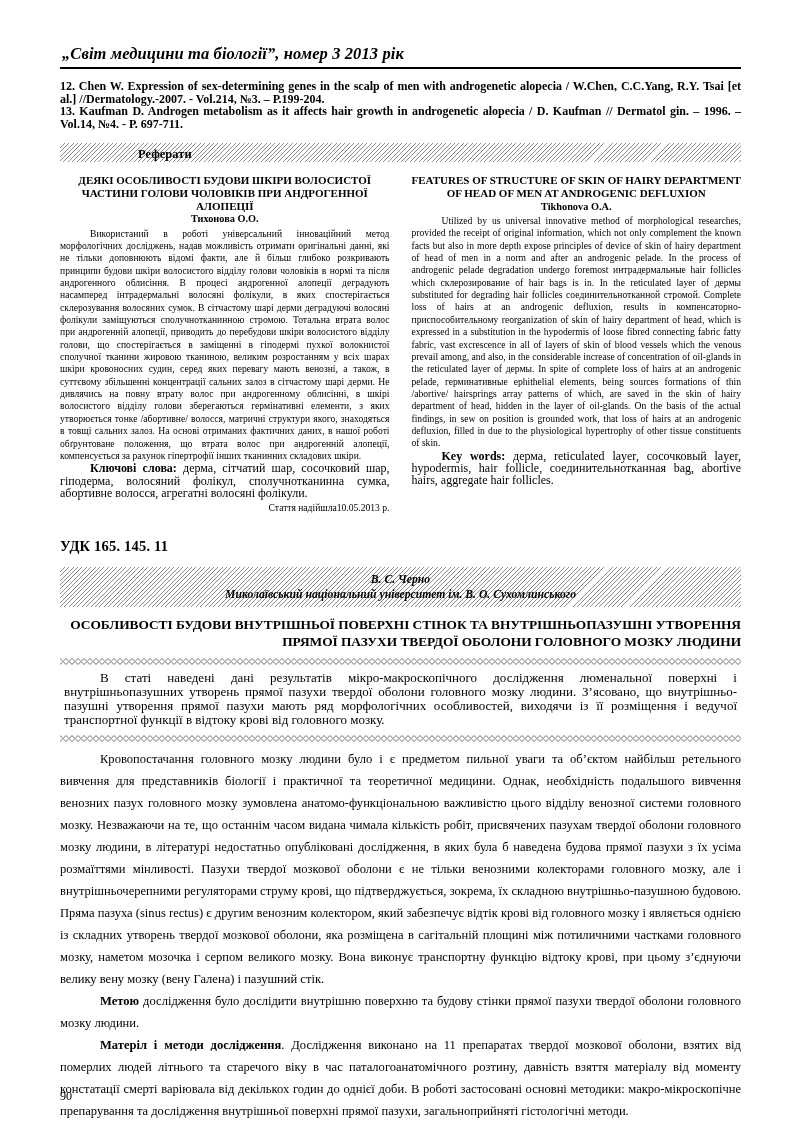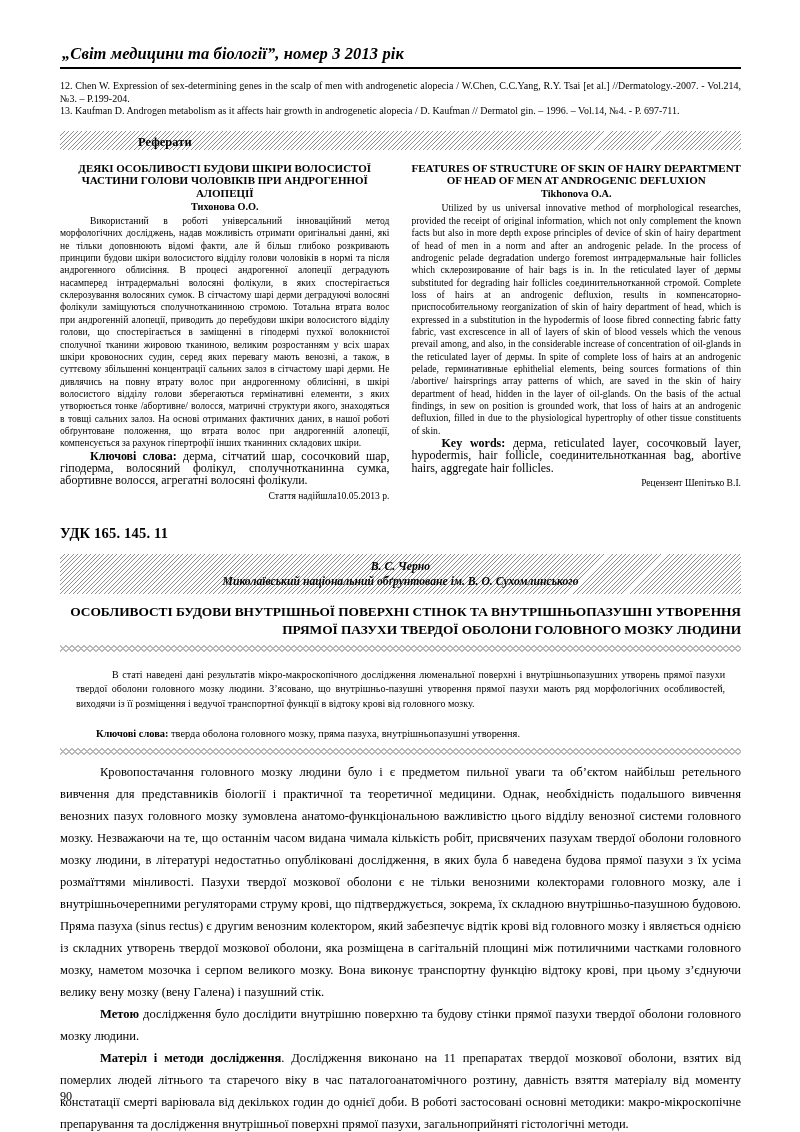--- a/index.html
+++ b/index.html
@@ -34,24 +34,25 @@
     margin-bottom: 3px;
   }
   .runhead-rule {
     border-bottom: 2px solid #000;
     margin: 0 0 11px 0;
     height: 0;
   }
 
   
   .reflist {
-    font-size: 10px;
+    font-size: 12px;
     line-height: 12.6px;
     text-align: justify;
     margin-bottom: 13px;
+    font-weight: bold;
   }
   .reflist p { margin: 0; }
 
   
   .banner {
     background-color: #ffffff;
     background-image: repeating-linear-gradient(
         135deg,
         #8e8e8e 0px, #8e8e8e 0.7px,
         #ffffff 0.7px, #ffffff 3.1px);
@@ -151,25 +152,25 @@
     margin: 7px 0 6px 0;
     background-repeat: repeat-x;
     background-size: 6px 7px;
     background-image:
       linear-gradient(45deg,  transparent 45%, #b9b9b9 45%, #b9b9b9 55%, transparent 55%),
       linear-gradient(-45deg, transparent 45%, #b9b9b9 45%, #b9b9b9 55%, transparent 55%);
   }
 
   
   .art-abs {
-    font-size: 10px;
+    font-size: 13px;
     line-height: 14.2px;
     text-align: justify;
     text-indent: 36px;
-    margin: 16px;
+    margin: 4px;
   }
   .art-keys {
     font-size: 10.4px;
     line-height: 14.2px;
     text-align: justify;
     text-indent: 36px;
     margin: 0;
   }
 
   
@@ -216,38 +217,36 @@
       <p class="abs-body">Використаний в роботі універсальний інноваційний метод морфологічних досліджень, надав можливість отримати оригінальні данні, які не тільки доповнюють відомі факти, але й більш глибоко розкривають принципи будови шкіри волосистого відділу голови чоловіків в нормі та після андрогенного облисіння. В процесі андрогенної алопеції деградують насамперед інтрадермальні волосяні фолікули, в яких спостерігається склерозування волосяних сумок. В сітчастому шарі дерми деградуючі волосяні фолікули заміщуються сполучнотканинною стромою. Тотальна втрата волос при андрогенній алопеції, приводить до перебудови шкіри волосистого відділу голови, що спостерігається в заміщенні в гіподермі пухкої волокнистої сполучної тканини жировою тканиною, великим розростанням у всіх шарах шкіри кровоносних судин, серед яких перевагу мають венозні, а також, в суттєвому збільшенні концентрації сальних залоз в сітчастому шарі дерми. Не дивлячись на повну втрату волос при андрогенному облисінні, в шкірі волосистого відділу голови зберегаються гермінативні елементи, з яких утворюється тонке /абортивне/ волосся, матричні структури якого, знаходяться в товщі сальних залоз. На основі отриманих фактичних даних, в нашої роботі обґрунтоване положення, що втрата волос при андрогенній алопеції, компенсується за рахунок гіпертрофії інших тканинних складових шкіри.</p>
       <p class="abs-keys"><b>Ключові слова:</b> <span>дерма, сітчатий шар, сосочковий шар, гіподерма, волосяний фолікул, сполучнотканинна сумка, абортивне волосся, агрегатні волосяні фолікули.</span></p>
       <div class="abs-foot">Стаття надійшла10.05.2013 р.</div>
     </div>
 
     <div class="abs-col">
       <div class="abs-title">FEATURES OF STRUCTURE OF SKIN OF HAIRY DEPARTMENT OF HEAD OF MEN AT ANDROGENIC DEFLUXION</div>
       <div class="abs-author">Tikhonova O.A.</div>
       <p class="abs-body">Utilized by us universal innovative method of morphological researches, provided the receipt of original information, which not only complement the known facts but also in more depth expose principles of device of skin of hairy department of head of men in a norm and after an androgenic pelade. In the process of androgenic pelade degradation undergo foremost интрадермальные hair follicles which склерозирование of hair bags is in. In the reticulated layer of дермы substituted for degrading hair follicles соединительнотканной стромой. Complete loss of hairs at an androgenic defluxion, results in компенсаторно-приспособительному reorganization of skin of hairy department of head, which is expressed in a substitution in the hypodermis of loose fibred connecting fabric fatty fabric, vast excrescence in all of layers of skin of blood vessels which the venous prevail among, and also, in the considerable increase of concentration of oil-glands in the reticulated layer of дермы. In spite of complete loss of hairs at an androgenic pelade, герминативные ephithelial elements, being sources formations of thin /abortive/ hairsprings array patterns of which, are saved in the skin of hairy department of head, hidden in the layer of oil-glands. On the basis of the actual findings, in sew on position is grounded work, that loss of hairs at an androgenic defluxion, filled in due to the physiological hypertrophy of other tissue constituents of skin.</p>
       <p class="abs-keys"><b>Key words:</b> <span>дерма, reticulated layer, сосочковый layer, hypodermis, hair follicle, соединительнотканная bag, abortive hairs, aggregate hair follicles.</span></p>
-      <div class="abs-foot">Рецензент Шепітько В.І.</div>
     </div>
 
   </div>
 
   <div class="udc">УДК 165. 145. 11</div>
 
   <div class="banner banner-author">
     <span class="aline">В. С. Черно</span>
-    <span class="aline">Миколаївський національний обґрунтоване ім. В. О. Сухомлинського</span>
+    <span class="aline">Миколаївський національний університет ім. В. О. Сухомлинського</span>
   </div>
 
   <div class="art-title">ОСОБЛИВОСТІ БУДОВИ ВНУТРІШНЬОЇ ПОВЕРХНІ СТІНОК ТА ВНУТРІШНЬОПАЗУШНІ УТВОРЕННЯ ПРЯМОЇ ПАЗУХИ ТВЕРДОЇ ОБОЛОНИ ГОЛОВНОГО МОЗКУ ЛЮДИНИ</div>
 
   <div class="zig"></div>
 
   <p class="art-abs">В статі наведені дані результатів мікро-макроскопічного дослідження люменальної поверхні і внутрішньопазушних утворень прямої пазухи твердої оболони головного мозку людини. З’ясовано, що внутрішньо-пазушні утворення прямої пазухи мають ряд морфологічних особливостей, виходячи із її розміщення і ведучої транспортної функції в відтоку крові від головного мозку.</p>
-  <p class="art-keys"><b>Ключові слова:</b> <span>тверда оболона головного мозку, пряма пазуха, внутрішньопазушні утворення.</span></p>
 
   <div class="zig"></div>
 
   <p class="body-text"><b></b><span>Кровопостачання головного мозку людини було і є предметом пильної уваги та об’єктом найбільш ретельного вивчення для представників біології і практичної та теоретичної медицини. Однак, необхідність подальшого вивчення венозних пазух головного мозку зумовлена анатомо-функціональною важливістю цього відділу венозної системи головного мозку. Незважаючи на те, що останнім часом видана чимала кількість робіт, присвячених пазухам твердої оболони головного мозку людини, в літературі недостатньо опубліковані дослідження, в яких була б наведена будова прямої пазухи з їх усіма розмаїттями мінливості. Пазухи твердої мозкової оболони є не тільки венозними колекторами головного мозку, але і внутрішньочерепними регуляторами струму крові, що підтверджується, зокрема, їх складною внутрішньо-пазушною будовою. Пряма пазуха (sinus rectus) є другим венозним колектором, який забезпечує відтік крові від головного мозку і являється однією із складних утворень твердої мозкової оболони, яка розміщена в сагітальній площині між потиличними частками головного мозку, наметом мозочка і серпом великого мозку. Вона виконує транспортну функцію відтоку крові, при цьому з’єднуючи велику вену мозку (вену Галена) і пазушний стік.</span></p>
   <p class="body-text"><b>Метою</b><span> дослідження було дослідити внутрішню поверхню та будову стінки прямої пазухи твердої оболони головного мозку людини.</span></p>
   <p class="body-text"><b>Матеріл і методи дослідження</b><span>. Дослідження виконано на 11 препаратах твердої мозкової оболони, взятих від померлих людей літнього та старечого віку в час паталогоанатомічного розтину, давність взяття матеріалу від моменту констатації смерті варіювала від декількох годин до однієї доби. В роботі застосовані основні методики: макро-мікроскопічне препарування та дослідження внутрішньої поверхні прямої пазухи, загальноприйняті гістологічні методи.</span></p>
 
   <div class="folio">90</div>
 
 </div>

